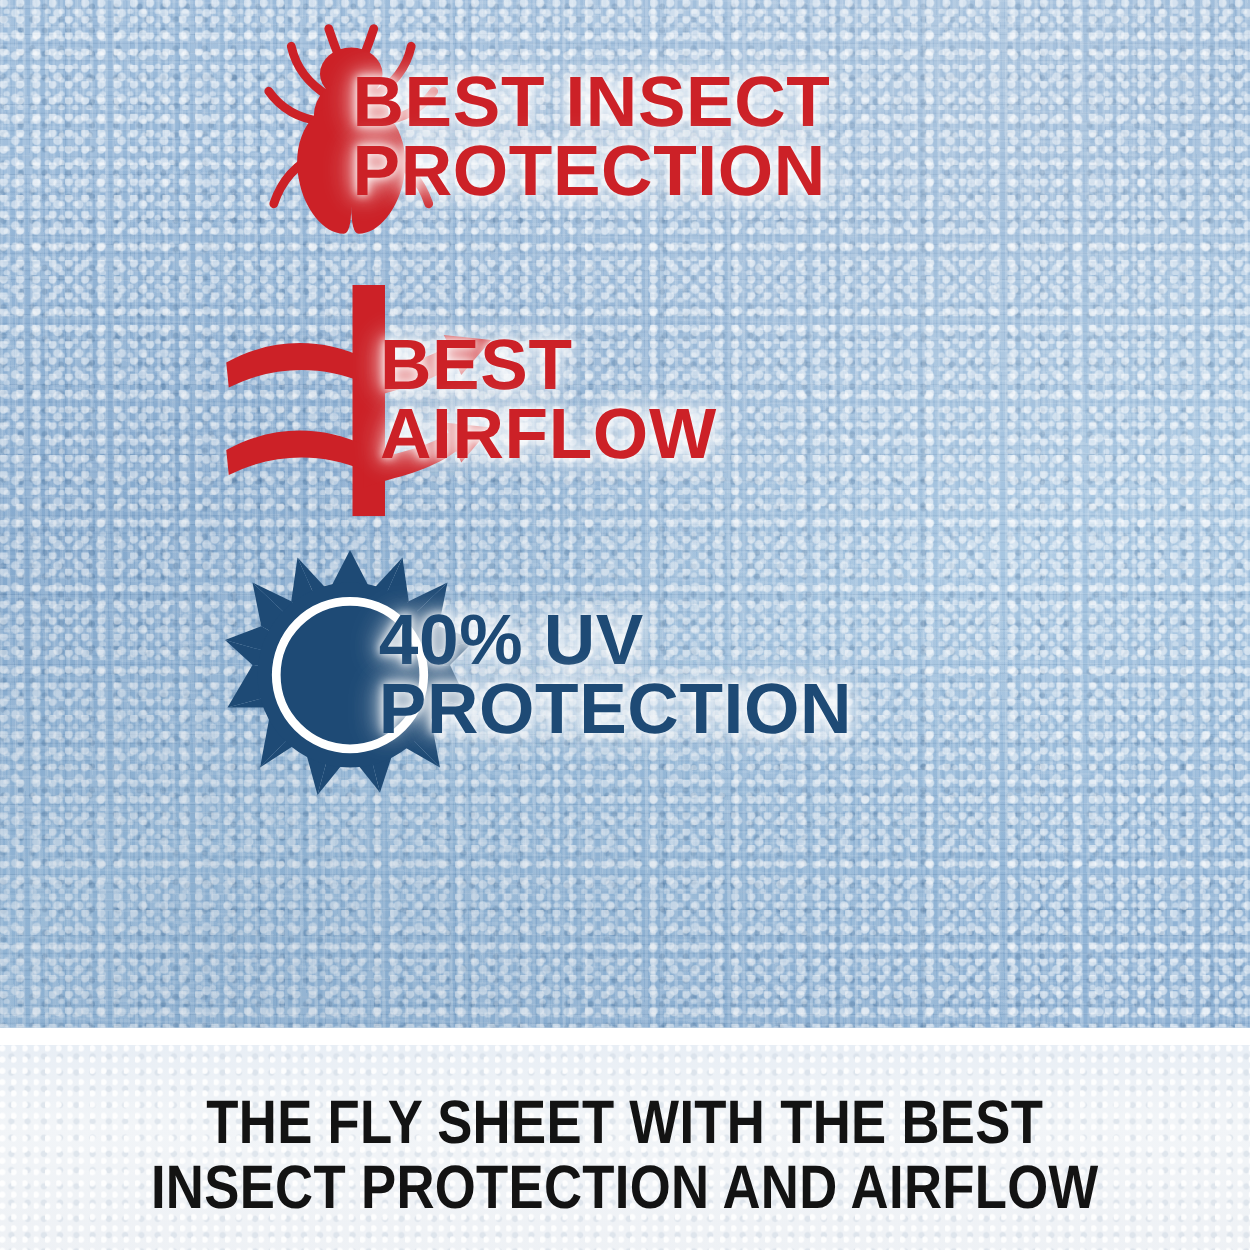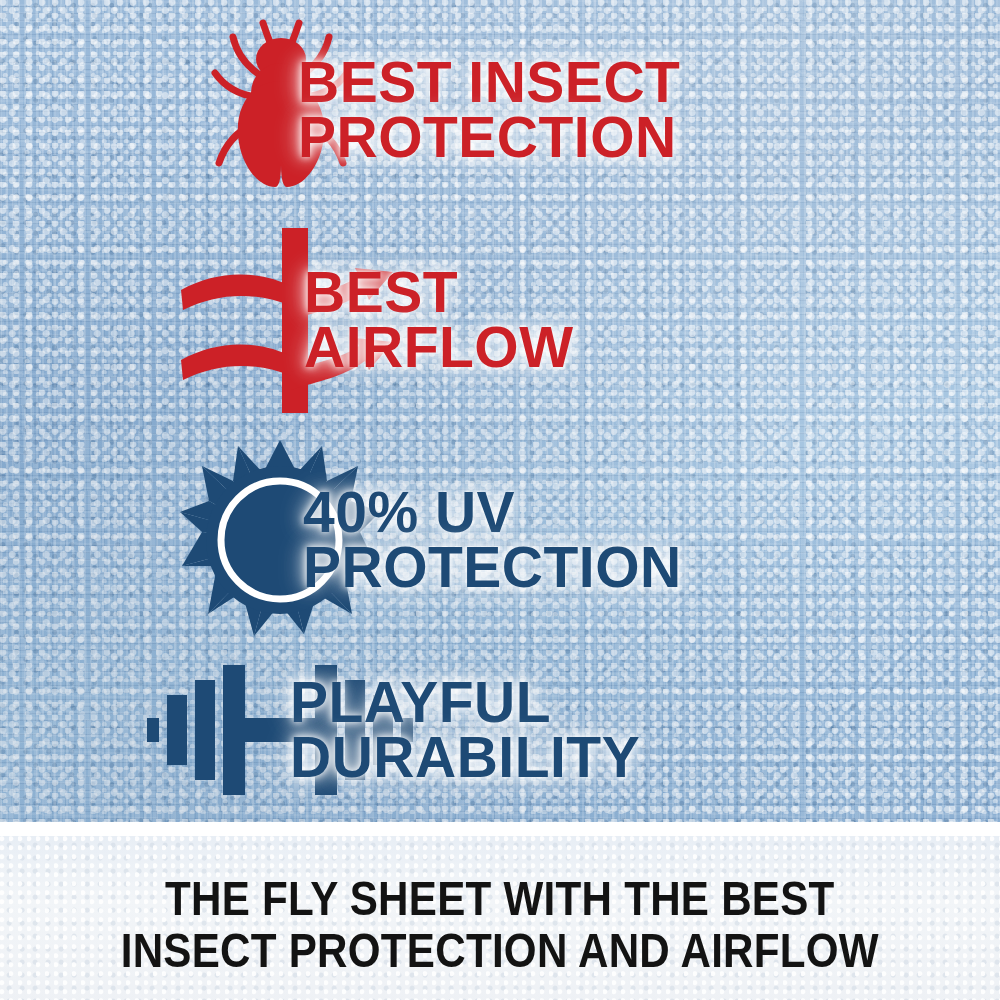--- a/index.html
+++ b/index.html
@@ -107,21 +107,21 @@
         <ellipse cx="96" cy="78" rx="30" ry="30" fill="#cc2127"></ellipse>
         <path d="M96 66
                  C64 66 48 96 54 128
                  C58 152 74 172 90 172
                  C94 172 96 164 96 150
                  C96 164 98 172 102 172
                  C118 172 134 152 138 128
                  C144 96 128 66 96 66 Z" fill="#cc2127"></path>
       </svg>
     </div>
-    <div class="text-cell" style="margin-left:38px;">
+    <div class="text-cell" style="margin-left:22px;">
       <p class="headline red" style="font-size:57px;">BEST INSECT
 PROTECTION</p>
     </div>
   </div>
 
   <div class="row" style="left:0;top:225px;width:1000px;height:190px;margin-left:14px;">
     <div class="icon-cell" style="left:150px;width:260px;height:190px;">
       <svg width="230" height="185" viewBox="0 0 230 185" aria-hidden="true">
         <rect x="103" y="0" width="26" height="185" fill="#cc2127"></rect>
         <path d="M2 62 C38 42 78 42 112 58 L112 78 C78 64 40 64 4 82 Z" fill="#cc2127"></path>
@@ -172,40 +172,19 @@
         </g>
         <circle cx="100" cy="100" r="59" fill="none" stroke="#ffffff" stroke-width="7"></circle>
       </svg>
     </div>
     <div class="text-cell" style="margin-left:43px;">
       <p class="headline navy" style="font-size:57px;">40% UV
 PROTECTION</p>
     </div>
   </div>
 
-  <div class="row" style="left:0;top:645px;width:1000px;height:170px;">
-    <div class="icon-cell" style="left:140px;width:280px;height:170px;">
-      <svg width="270" height="150" viewBox="0 0 270 150" aria-hidden="true">
-        <g fill="#1e4a75">
-          <rect x="2" y="63" width="12" height="24"></rect>
-          <rect x="22" y="40" width="20" height="70"></rect>
-          <rect x="50" y="25" width="20" height="100"></rect>
-          <rect x="78" y="10" width="22" height="130"></rect>
-          <rect x="100" y="63" width="70" height="24"></rect>
-          <rect x="170" y="10" width="22" height="130"></rect>
-          <rect x="200" y="25" width="20" height="100"></rect>
-          <rect x="228" y="40" width="20" height="70"></rect>
-          <rect x="256" y="63" width="12" height="24"></rect>
-        </g>
-      </svg>
-    </div>
-    <div class="text-cell" style="margin-left:10px;">
-      <p class="headline navy" style="font-size:57px;">PLAYFUL
-DURABILITY</p>
-    </div>
-  </div>
 
   <div class="footer">
     <p class="footer-text">THE FLY SHEET WITH THE BEST
 INSECT PROTECTION AND AIRFLOW</p>
   </div>
 
 </div>
 
 </body></html>

